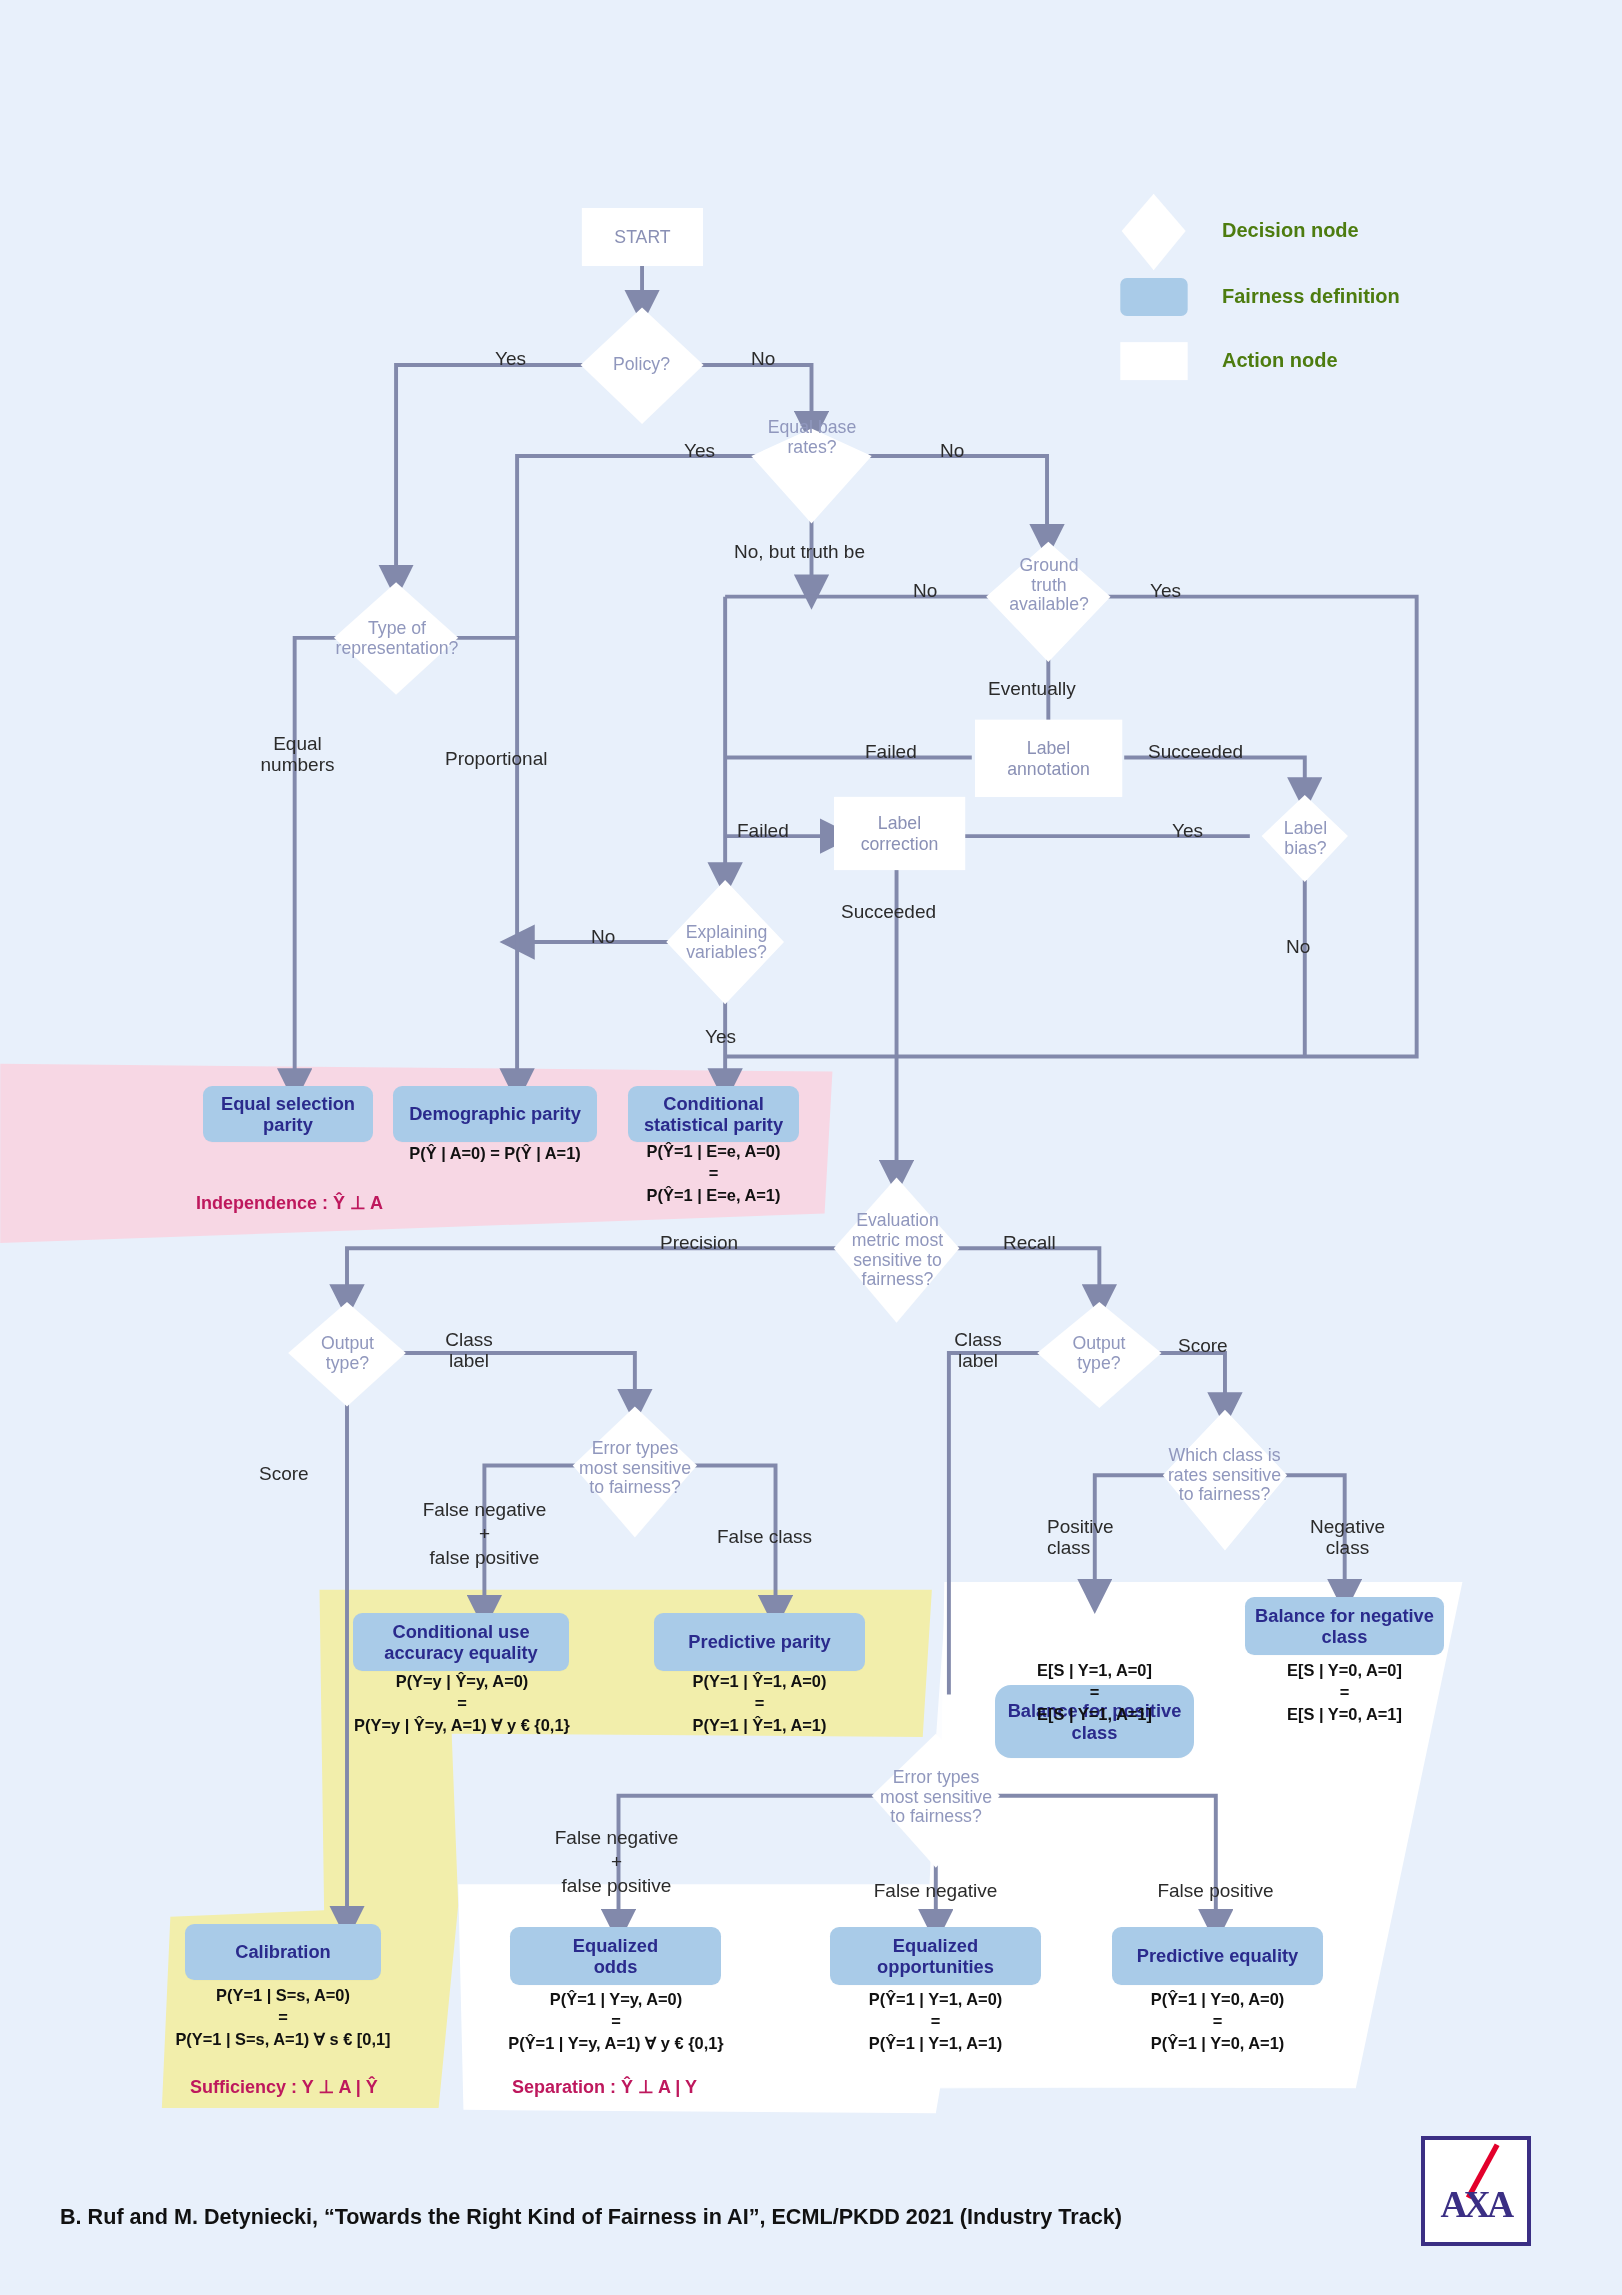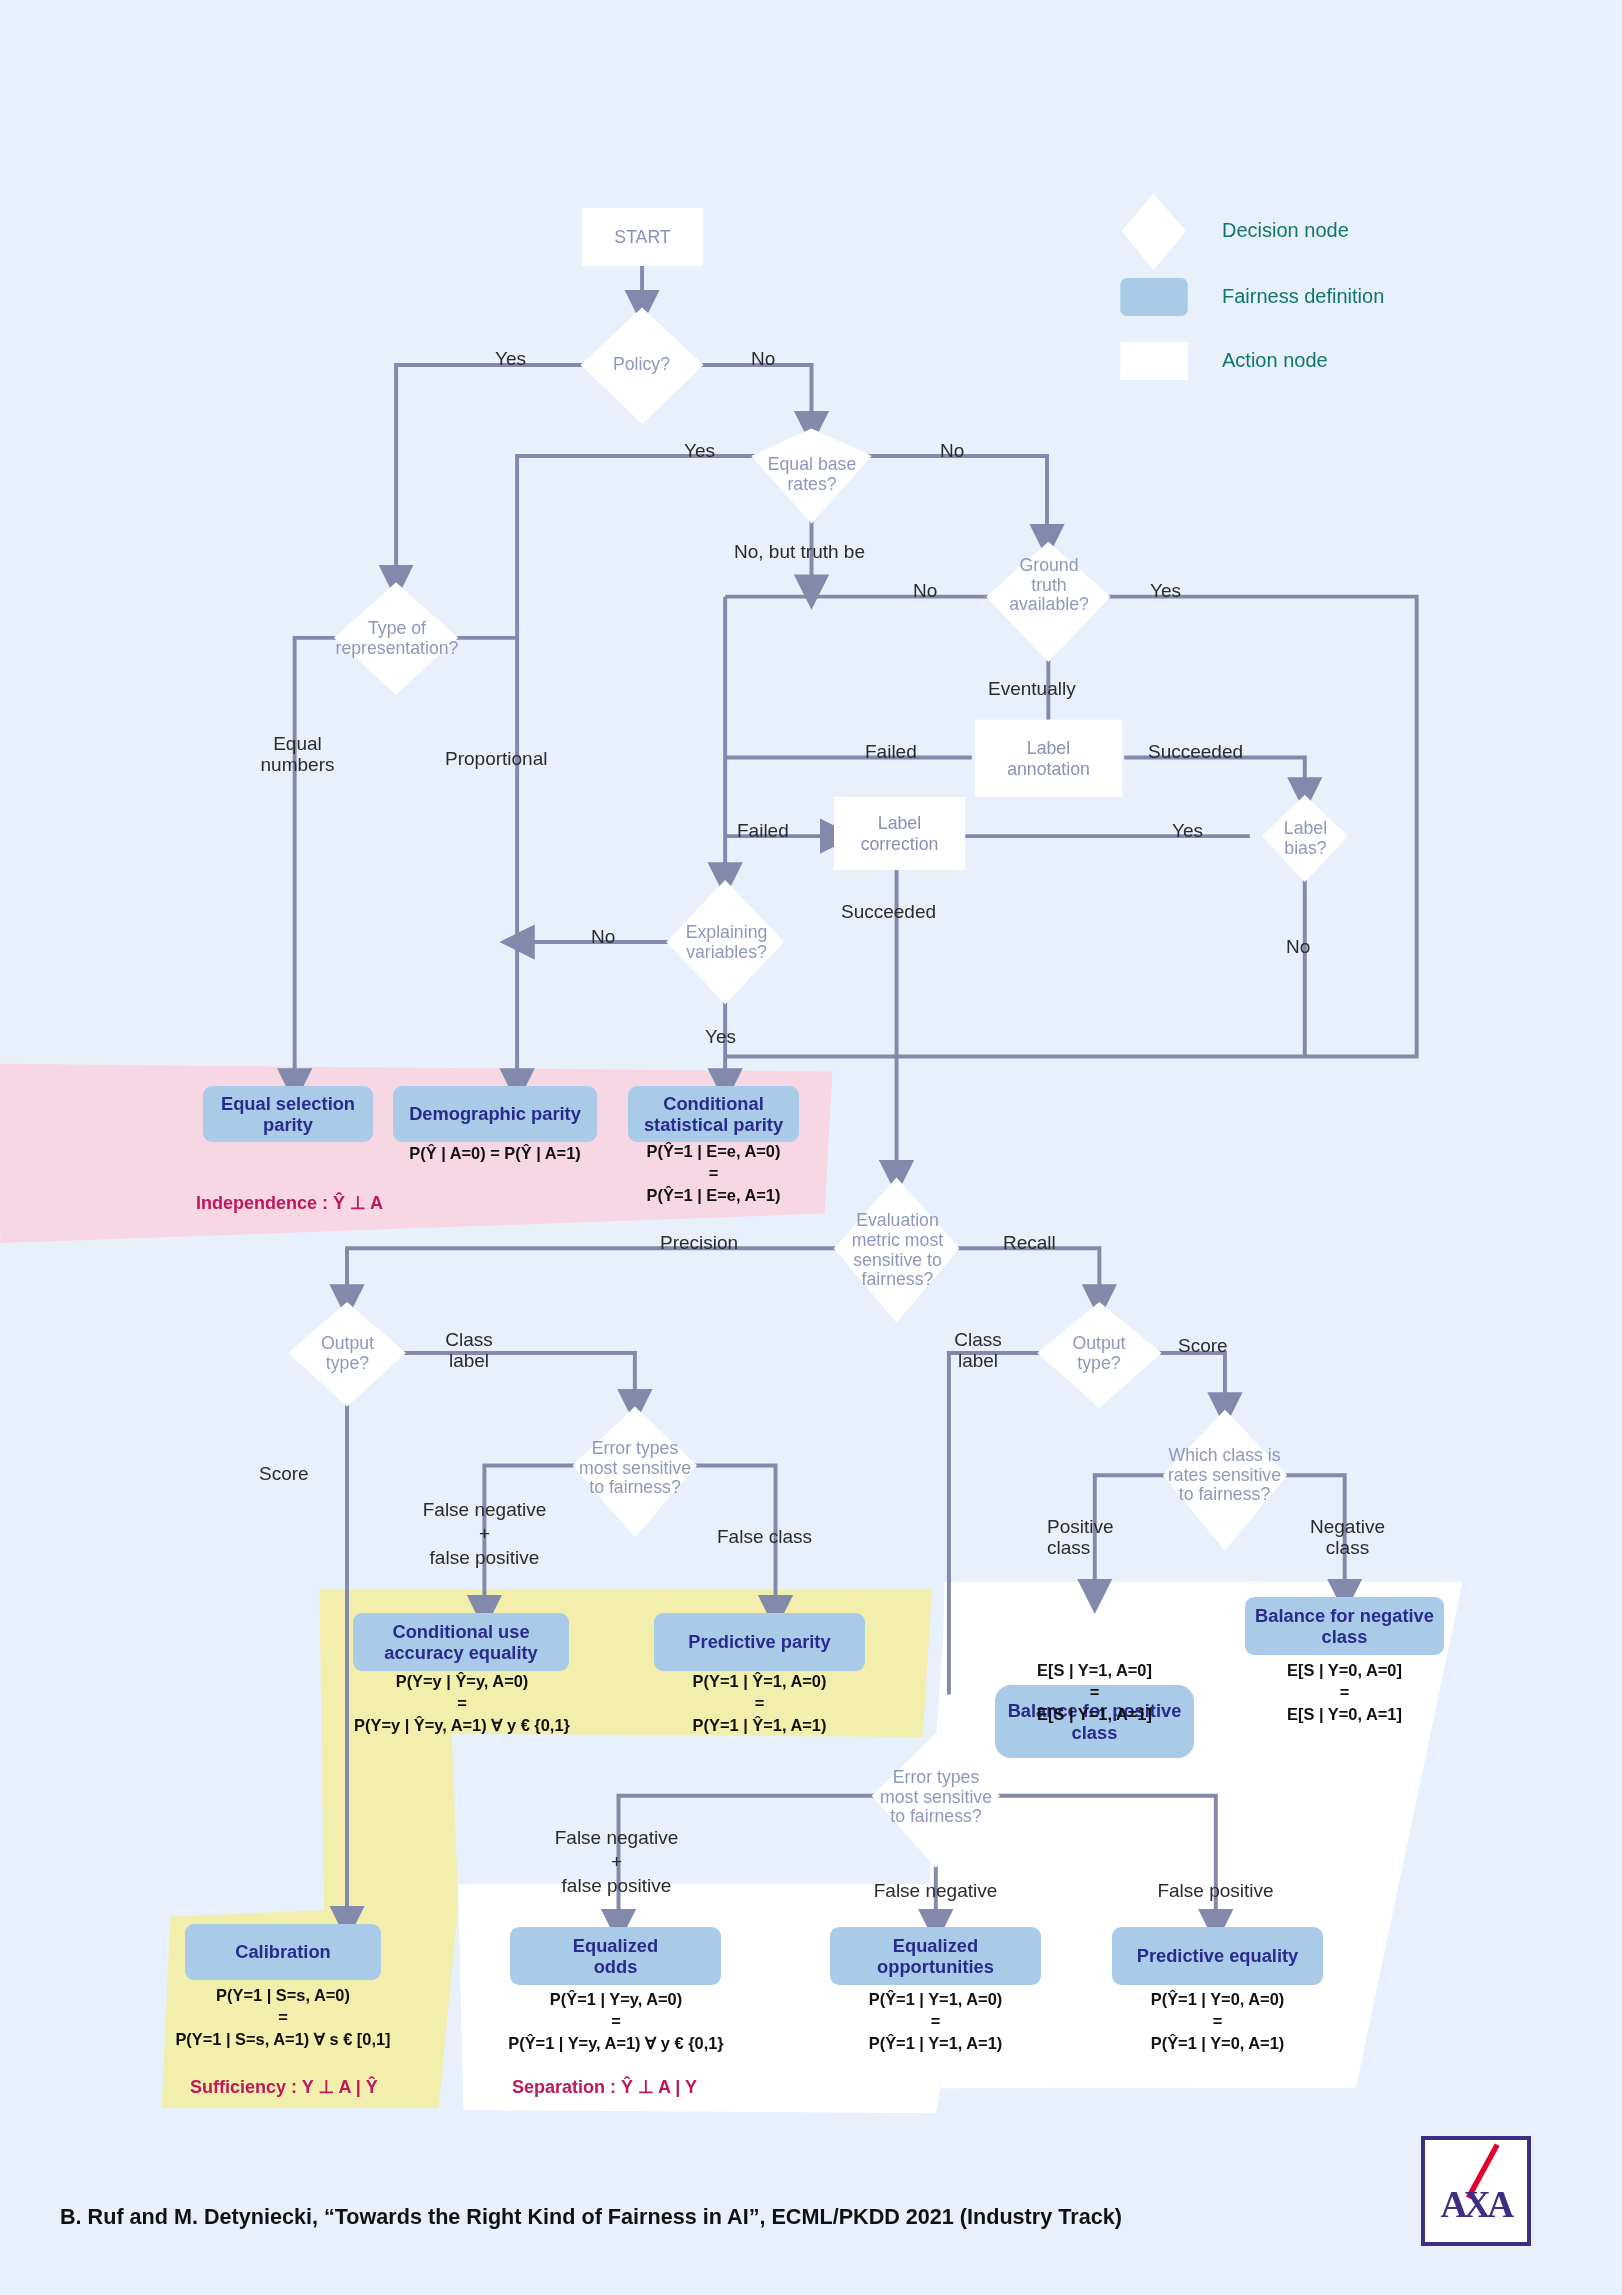--- a/index.html
+++ b/index.html
@@ -39,21 +39,21 @@
     text-align:center;white-space:nowrap;
   }
   .formula{
     position:absolute;color:#111;font-size:16.4px;line-height:1.35;text-align:center;
     white-space:nowrap;font-weight:bold;
   }
   .axiom{
     position:absolute;color:#be185d;font-size:18px;font-weight:bold;white-space:nowrap;
   }
   
-  .legend-label{position:absolute;color:#0f766e;font-size:20px;font-weight:normal;}
+  .legend-label{position:absolute;color:#4d7c0f;font-size:20px;font-weight:bold;}
   .footer{
     position:absolute;left:60px;top:2204px;color:#111;font-size:21.6px;font-weight:bold;
   }
   .axa{
     position:absolute;left:1421px;top:2136px;width:110px;height:110px;
     background:#ffffff;border:4.6px solid #3b2f84;box-sizing:border-box;
   }
 </style>
 </head>
 <body>
@@ -174,21 +174,21 @@
     <rect x="1712" y="425" width="103" height="58" rx="10" fill="#a9cbe8"></rect>
     <rect x="1712" y="523" width="103" height="58" fill="#ffffff"></rect>
   </svg>
   <div class="legend-label" style="left:1222px;top:219px;">Decision node</div>
   <div class="legend-label" style="left:1222px;top:285px;">Fairness definition</div>
   <div class="legend-label" style="left:1222px;top:349px;">Action node</div>
 
   <div class="node action" style="left:582px;top:208px;width:121px;height:58px;">START</div>
 
   <div class="decision-label" style="left:576px;top:348px;width:131px;height:34px;">Policy?</div>
-  <div class="decision-label" style="left:745px;top:451px;width:134px;height:47px;white-space:pre-line;text-align:center;">Equal base
+  <div class="decision-label" style="left:745px;top:414px;width:134px;height:47px;white-space:pre-line;text-align:center;">Equal base
 rates?</div>
   <div class="decision-label" style="left:308px;top:614px;width:178px;height:50px;white-space:pre-line;">Type of
 representation?</div>
   <div class="decision-label" style="left:985px;top:550px;width:128px;height:71px;white-space:pre-line;">Ground
 truth
 available?</div>
   <div class="node action" style="left:975px;top:720px;width:147px;height:77px;white-space:pre-line;">Label
 annotation</div>
   <div class="node action" style="left:834px;top:797px;width:131px;height:73px;white-space:pre-line;">Label
 correction</div>

